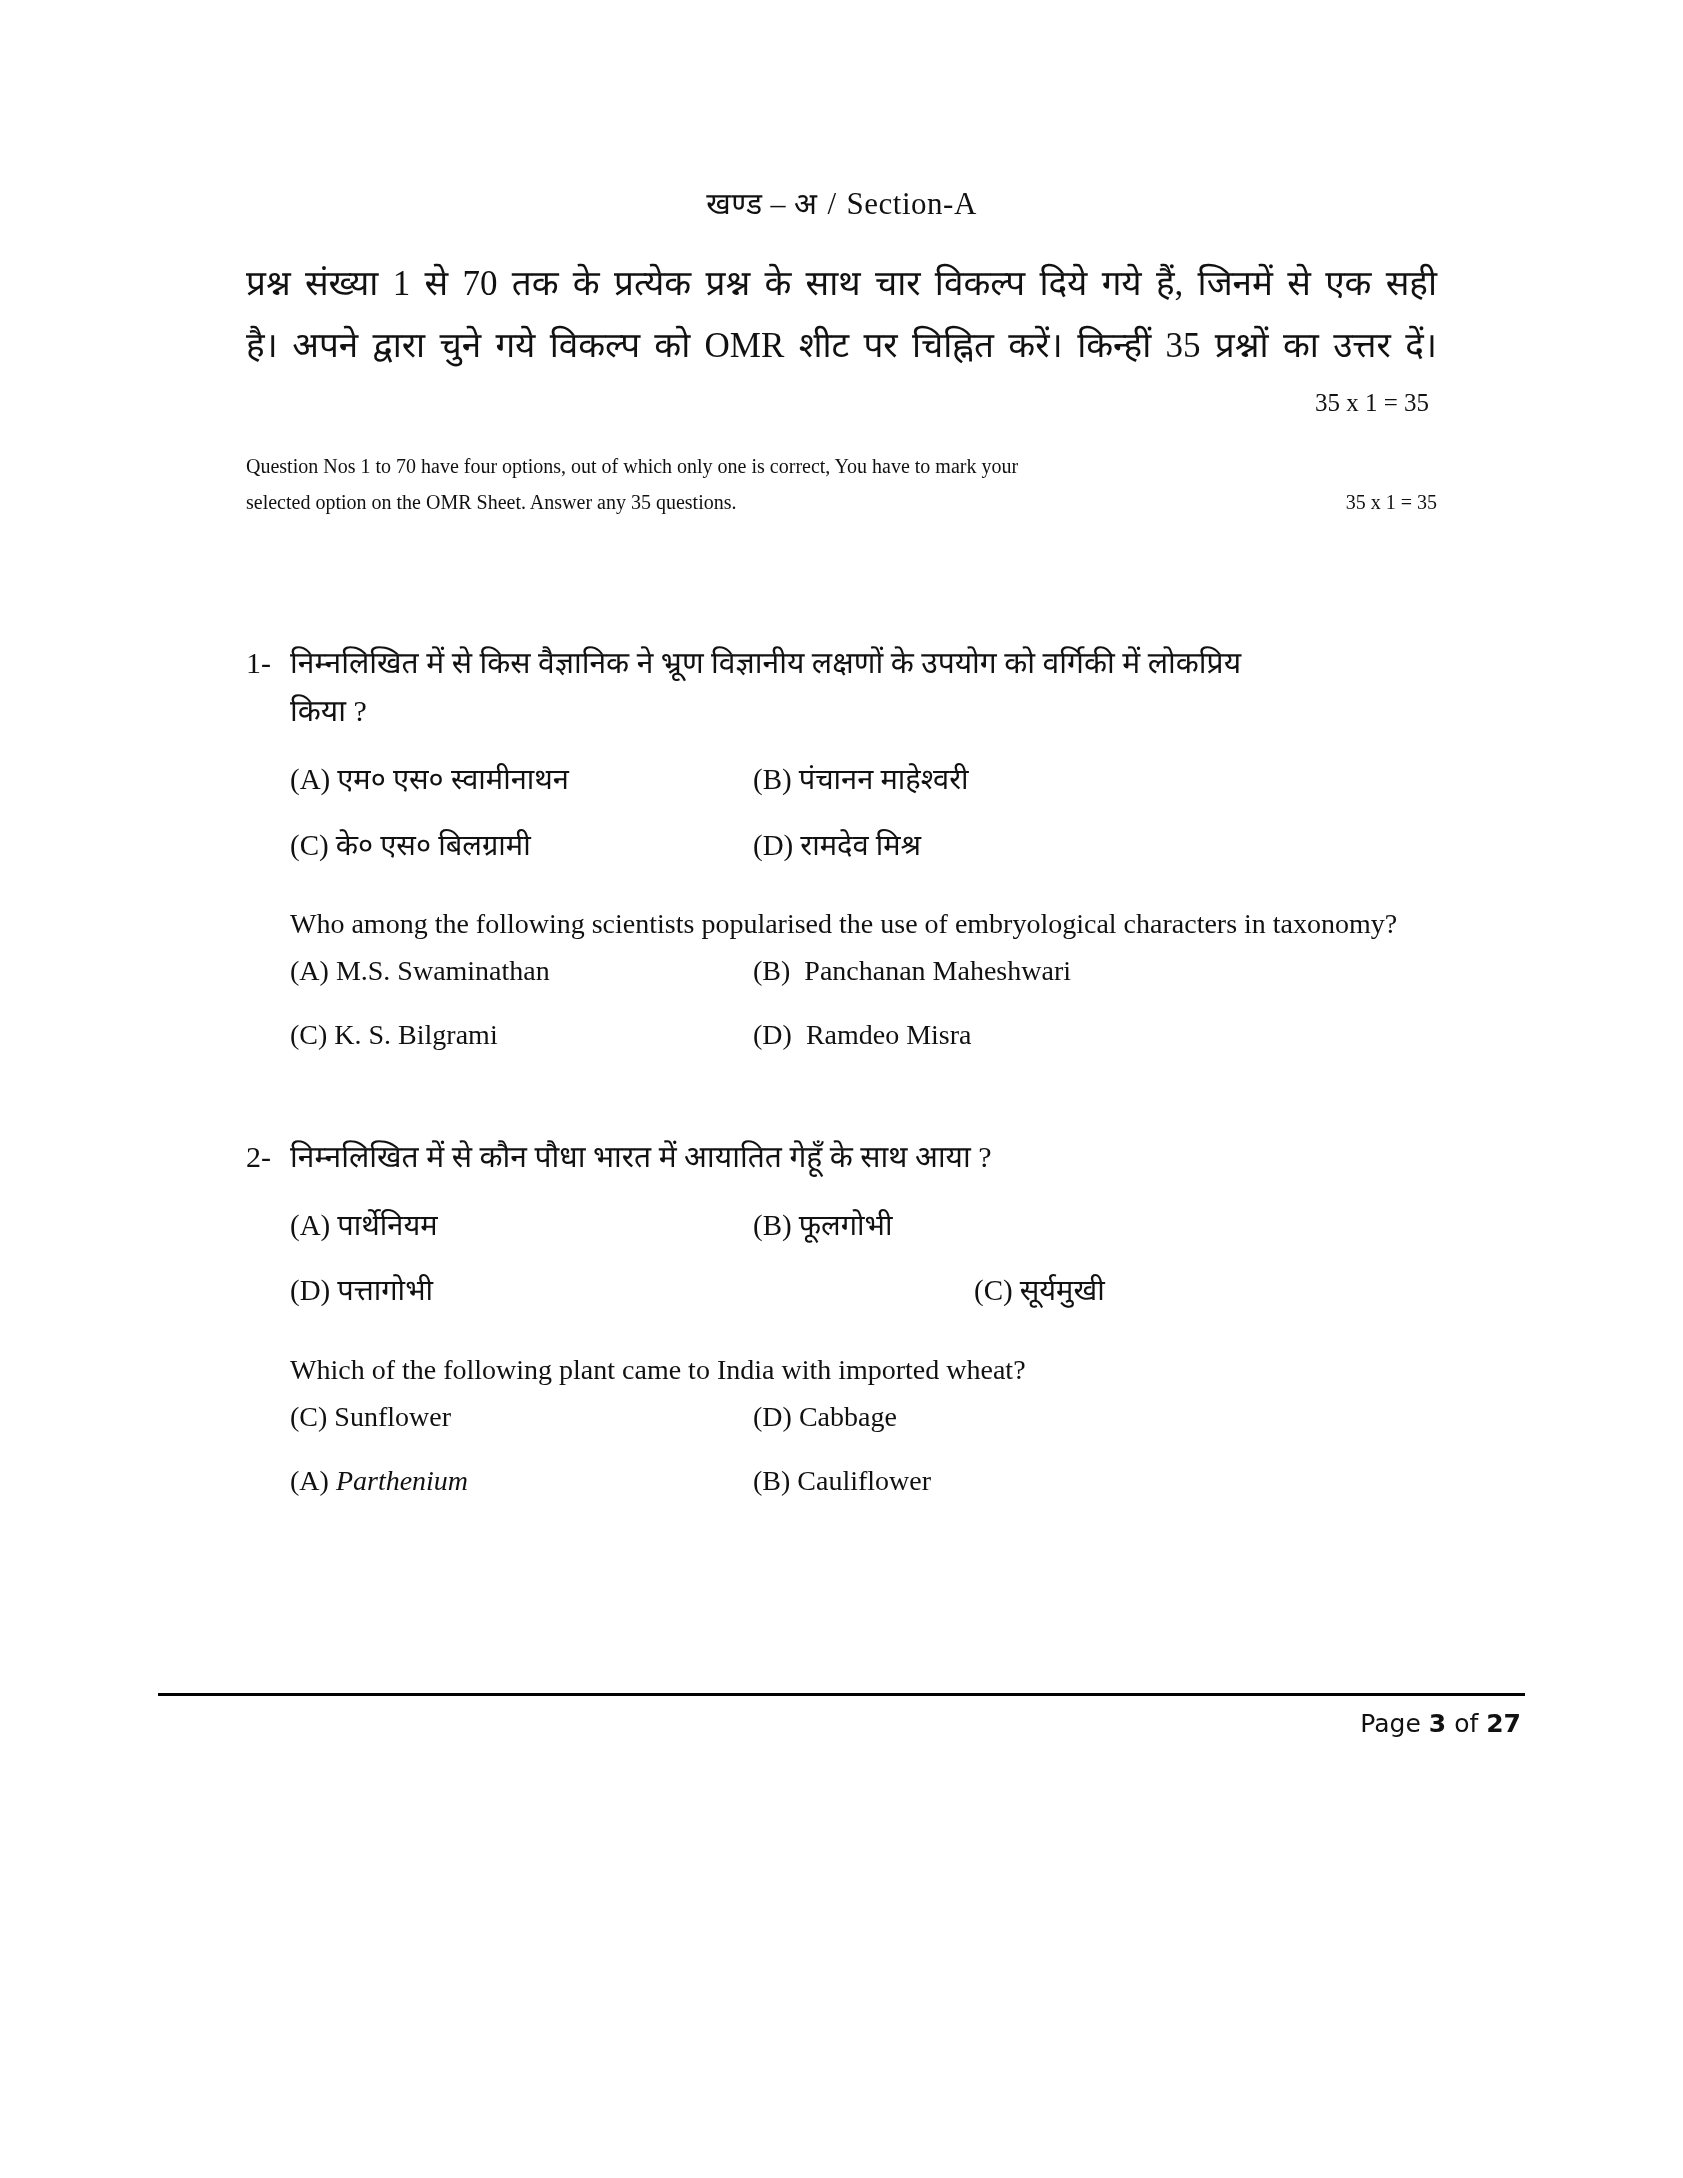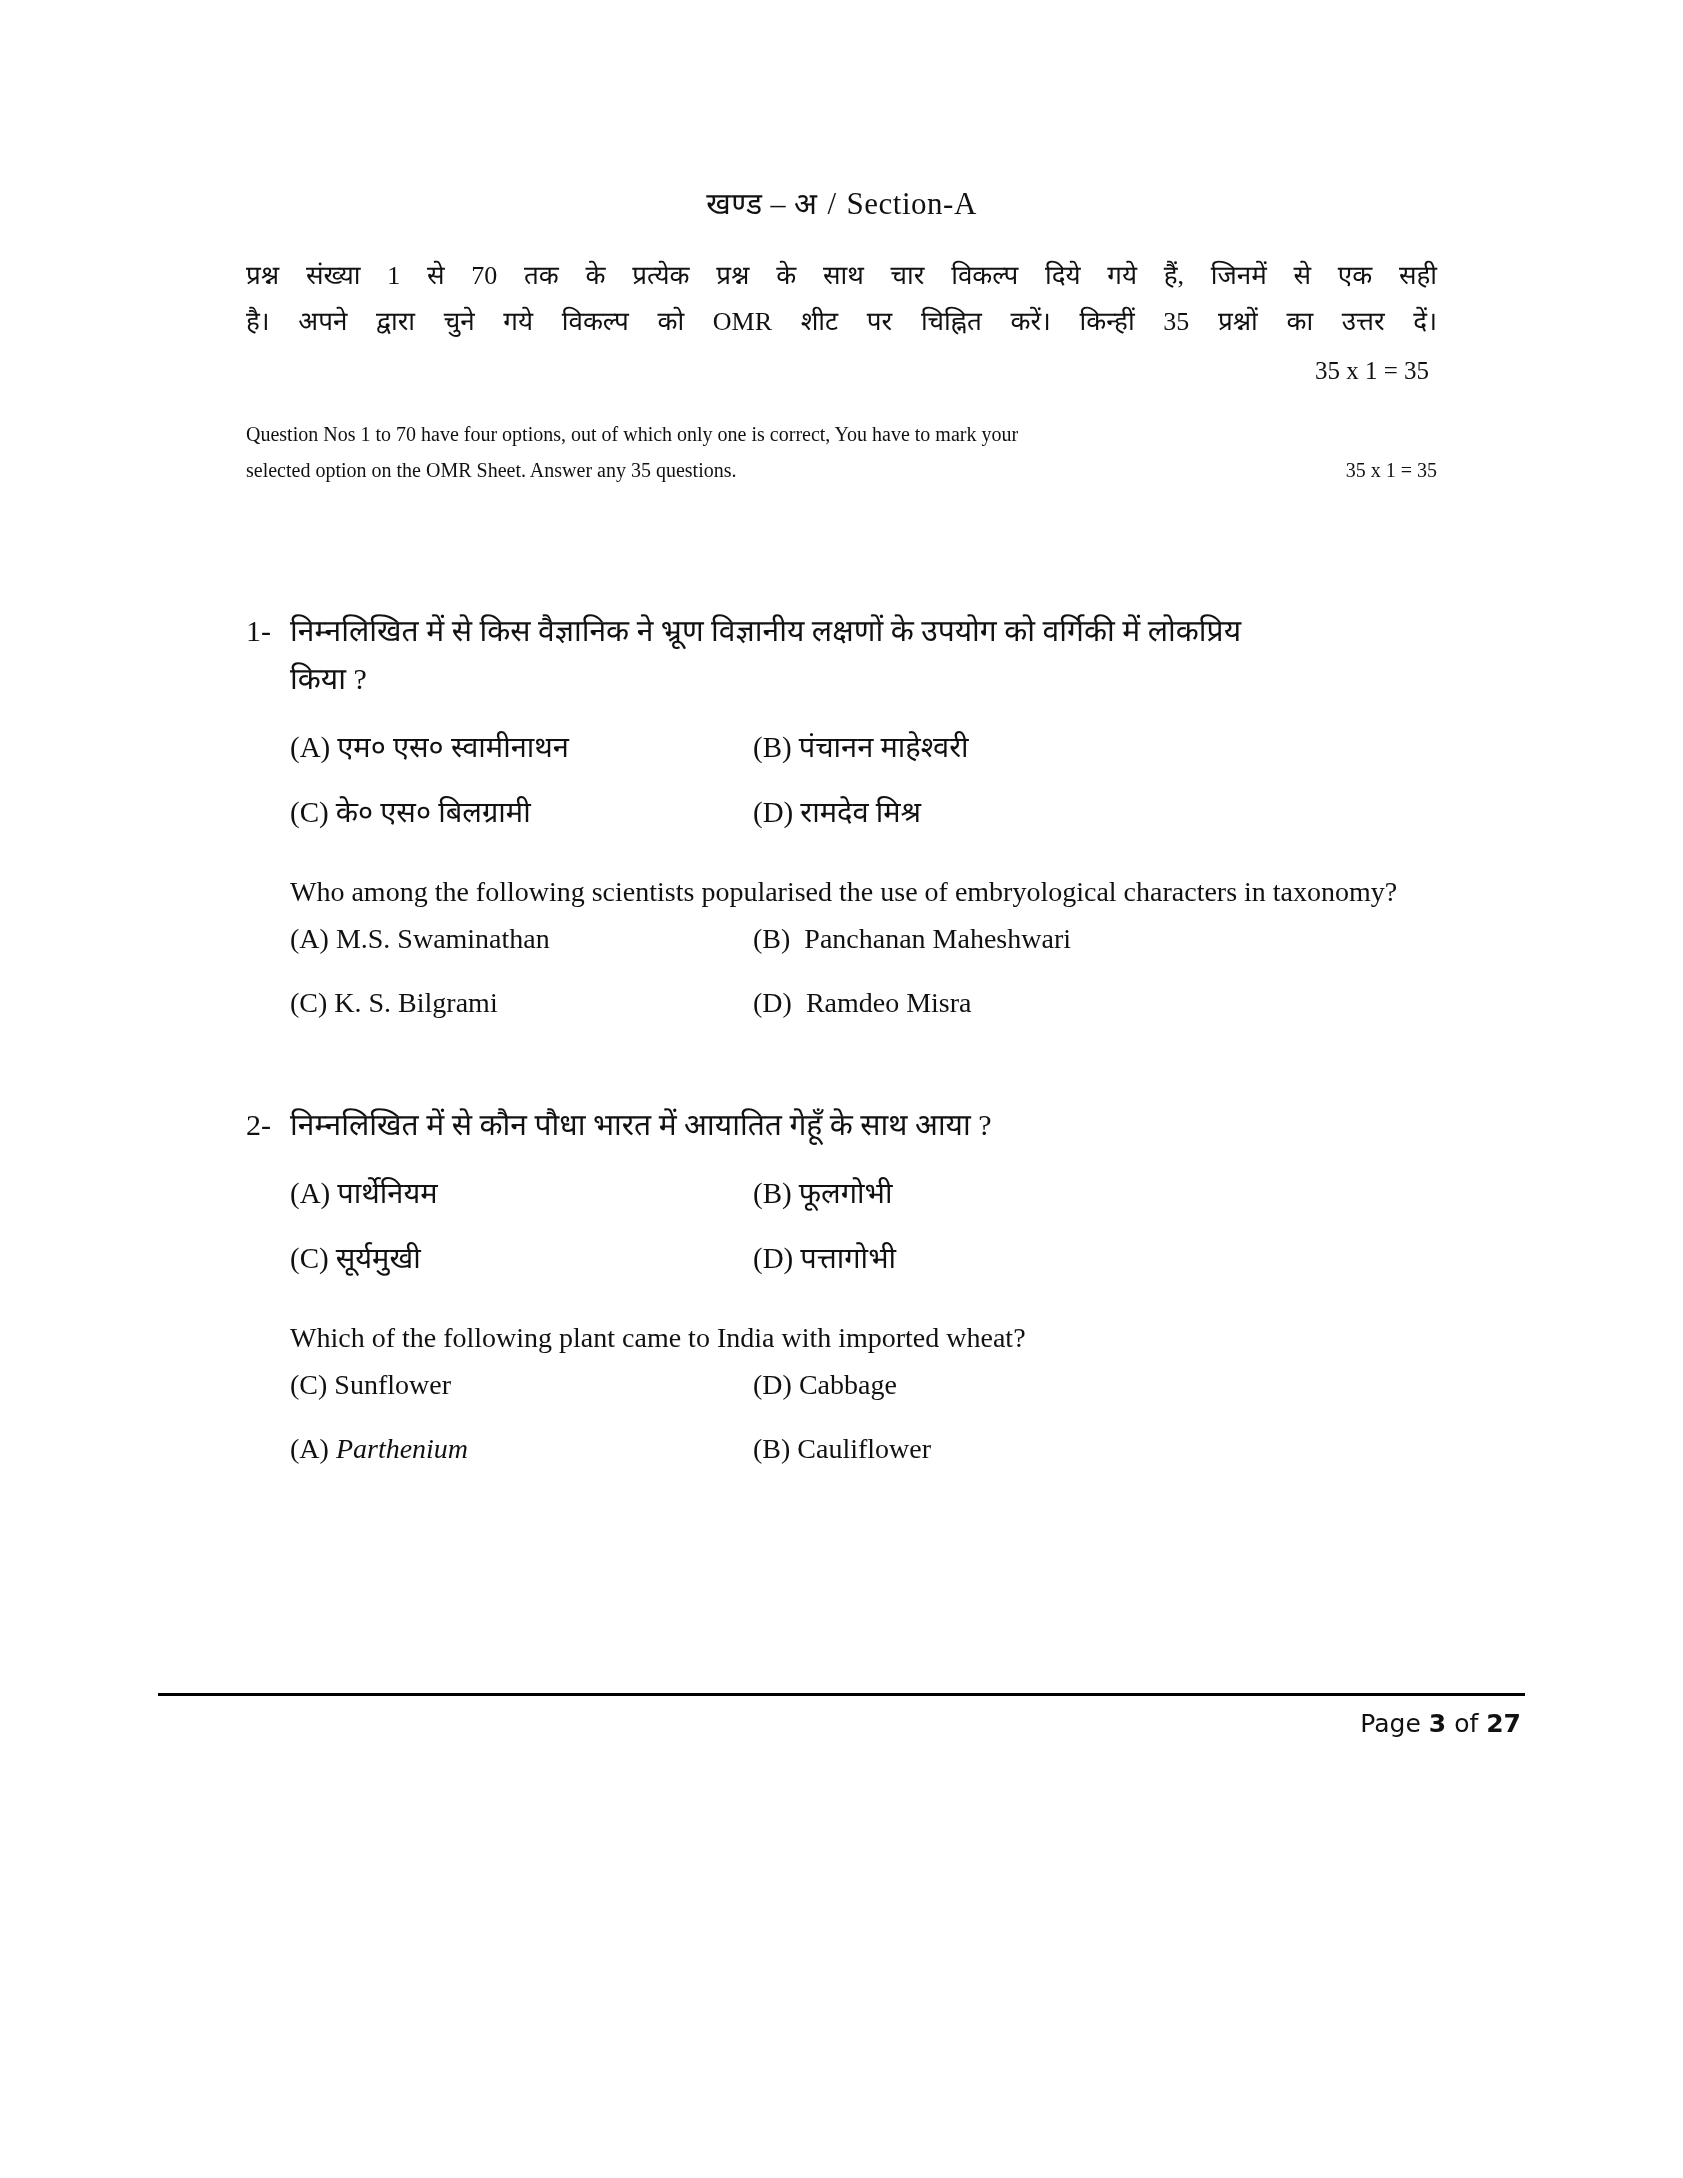--- a/index.html
+++ b/index.html
@@ -39,21 +39,21 @@
   .subsection-heading {
     text-align: center;
     font-size: 31px;
     margin: 0 0 26px 0;
     line-height: 1.35;
     white-space: nowrap;
   }
 
   
   .instr-hi {
-    font-size: 26px;
+    font-size: 35px;
     line-height: 1.78;
     text-align: justify;
     text-align-last: justify;
     margin: 0;
   }
   .instr-hi .l2 { text-align-last: justify; }
 
   .marks-line {
     text-align: right;
     font-size: 25px;
@@ -236,25 +236,25 @@
         <div class="options">
           <div class="opt-row">
             <div class="opt left">
               <span class="lbl">(A)</span><span class="val">पार्थेनियम</span>
             </div>
             <div class="opt right">
               <span class="lbl">(B)</span><span class="val">फूलगोभी</span>
             </div>
           </div>
           <div class="opt-row">
+            <div class="opt right">
+              <span class="lbl">(D)</span><span class="val">पत्तागोभी</span>
+            </div>
             <div class="opt left">
               <span class="lbl">(C)</span><span class="val">सूर्यमुखी</span>
-            </div>
-            <div class="opt right">
-              <span class="lbl">(D)</span><span class="val">पत्तागोभी</span>
             </div>
           </div>
         </div>
 
         <div class="q-text-en">Which of the following plant came to India with imported wheat?</div>
 
         <div class="options-en">
           <div class="opt-row">
             <div class="opt left">
               <span class="lbl">(C)</span><span class="val">Sunflower</span>

